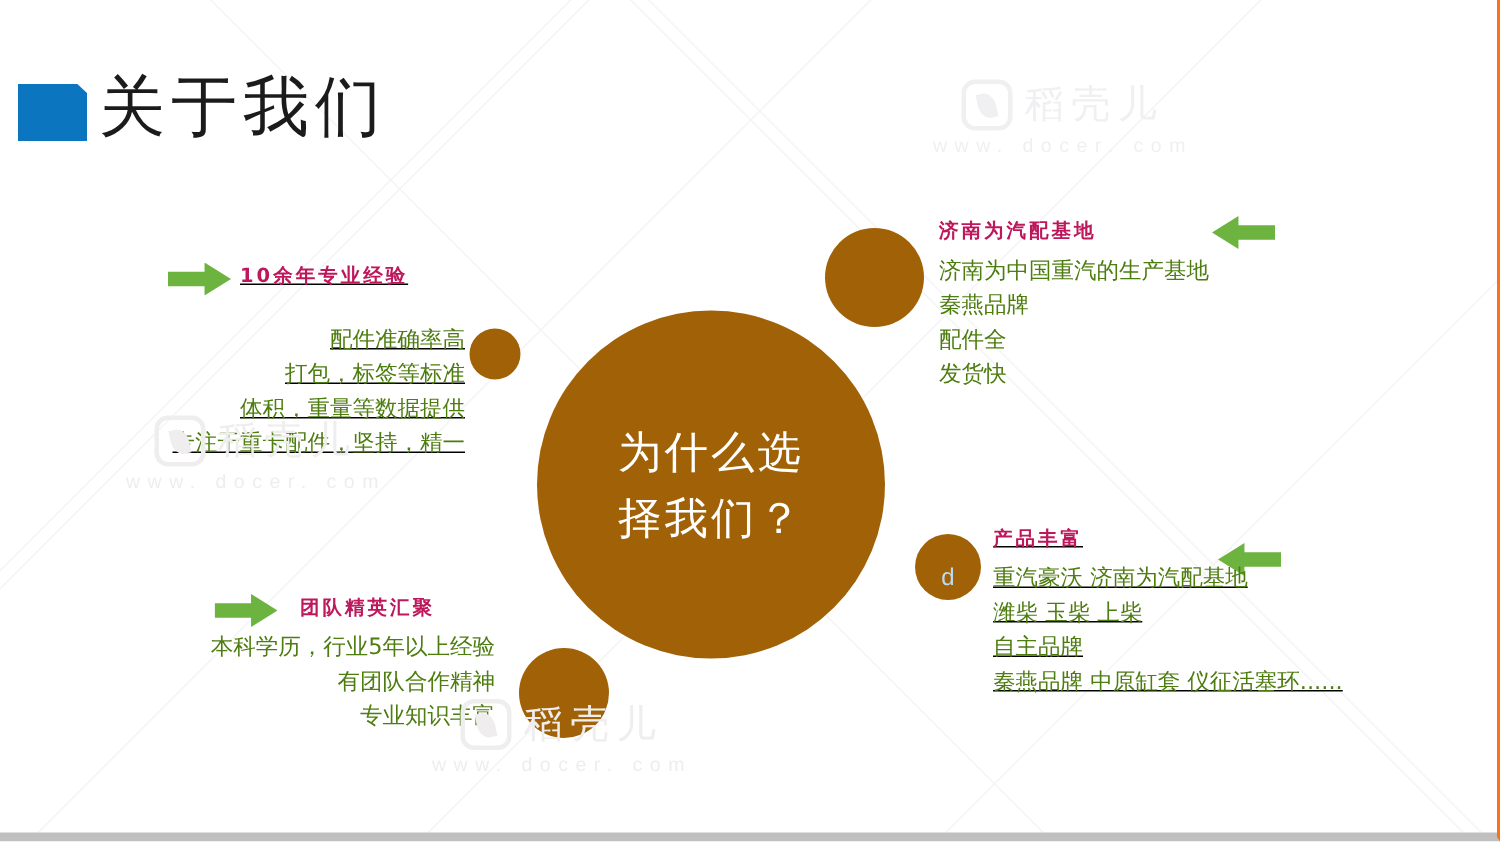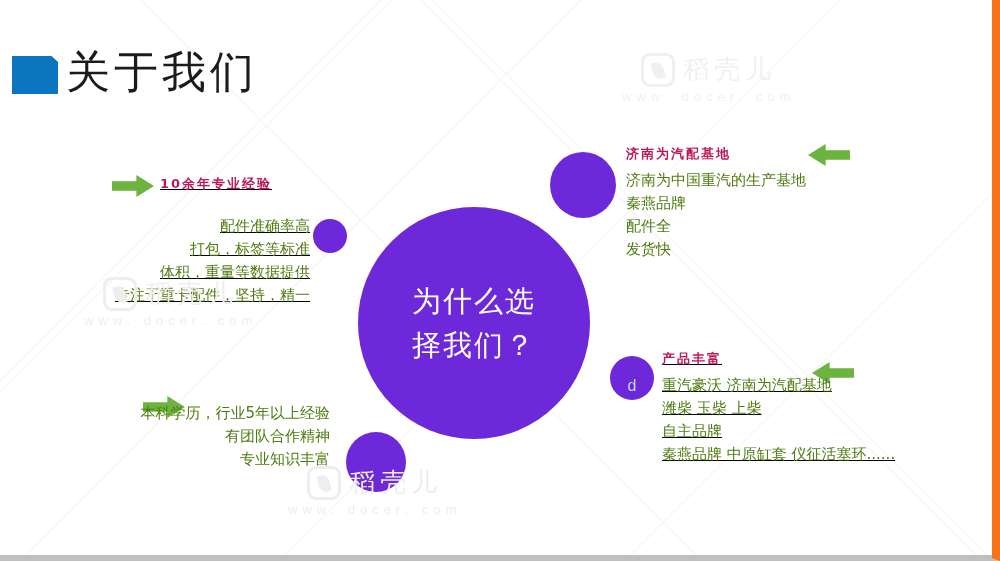--- a/index.html
+++ b/index.html
@@ -11,21 +11,21 @@
     font-family: "Liberation Sans", "DejaVu Sans", sans-serif;
   }
 
   #slide {
     position: relative;
     width: 1000px;
     height: 561px;
     background: #ffffff;
     overflow: hidden;
     box-sizing: border-box;
-    border-right: 8px solid #f97316;
+    border-right: 2px solid #f97316;
     border-bottom: 3px solid #c0c0c0;
   }
 
   
   .bg-diag {
     position: absolute;
     background: #f4f4f6;
     transform-origin: center center;
     pointer-events: none;
   }
@@ -57,21 +57,21 @@
     line-height: 60px;
     letter-spacing: 4px;
     color: #1b1b1b;
     white-space: nowrap;
   }
 
   
   .circle {
     position: absolute;
     border-radius: 50%;
-    background: #6d28d9;
+    background: #a16207;
   }
   .circle-main {
     left: 358px;
     top: 207px;
     width: 232px;
     height: 232px;
     display: flex;
     align-items: center;
     justify-content: center;
   }
@@ -238,20 +238,21 @@
     <div class="block-heading align-left">10余年专业经验</div>
     <div class="block-body" style="margin-top:22px;">
       <div>配件准确率高</div>
       <div>打包，标签等标准</div>
       <div>体积，重量等数据提供</div>
       <div>专注于重卡配件，坚持，精一</div>
     </div>
   </div>
 
   <div class="block align-right" id="block-team">
+    <div class="block-heading align-left">团队精英汇聚</div>
     <div class="block-body" style="margin-top:6px;">
       <div>本科学历，行业5年以上经验</div>
       <div>有团队合作精神</div>
       <div>专业知识丰富</div>
     </div>
   </div>
 
   <div class="block align-left" id="block-base">
     <div class="block-heading">济南为汽配基地</div>
     <div class="block-body" style="margin-top:6px;">

